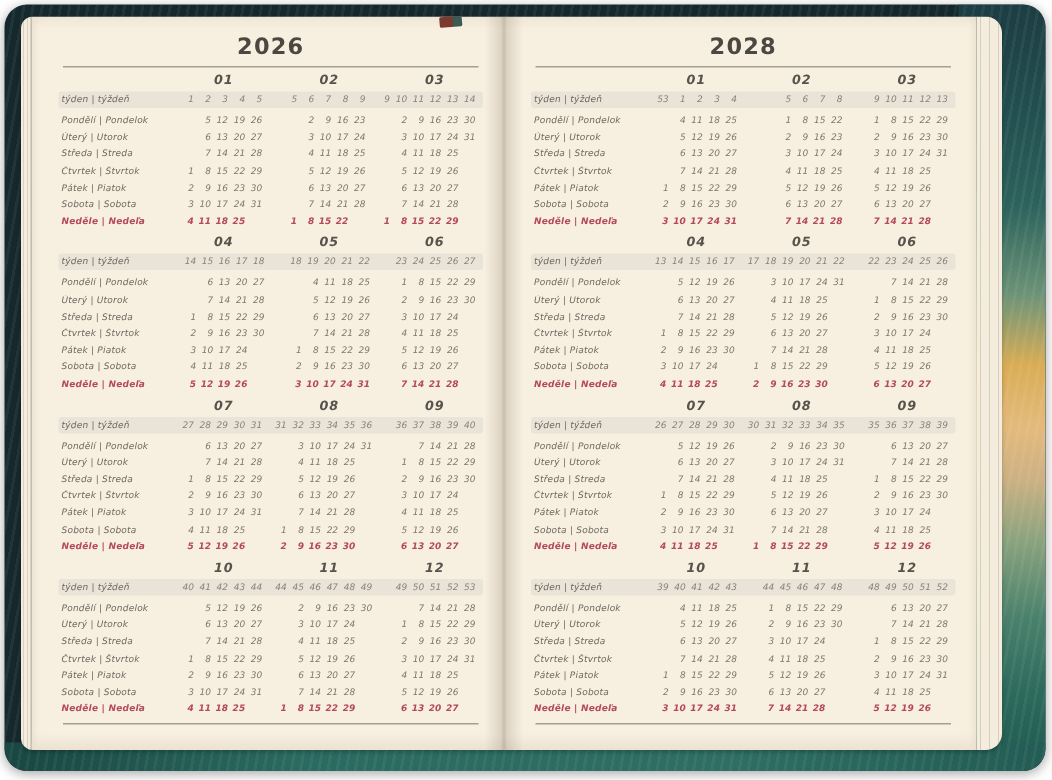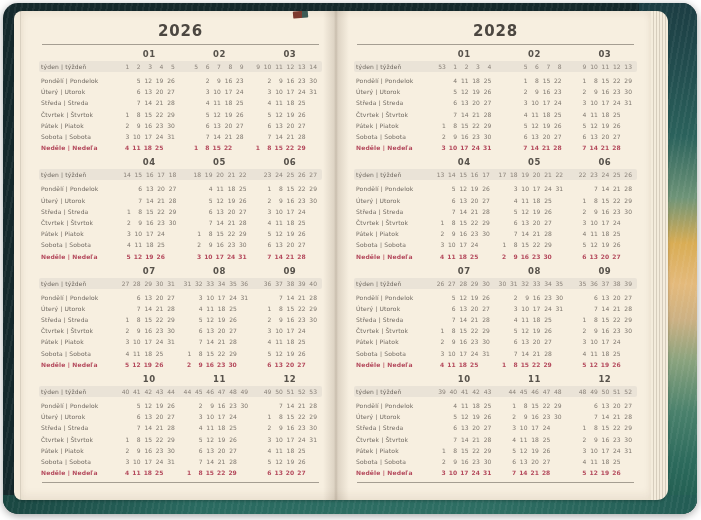--- a/index.html
+++ b/index.html
@@ -61,21 +61,21 @@
   .year{
     text-align:center;font-size:15px;font-weight:bold;letter-spacing:.8px;
     color:#4c4741;margin:2px 0 4px;
   }
   .rule{border-top:1px solid #a59e92;margin:0 3px;}
   .rule-bottom{border-top:1px solid #a59e92;margin:4px 3px 0;}
   .grid-row{
     display:grid;grid-template-columns:72px 1fr 1fr 1fr;
     align-items:center;height:11.2px;
   }
-  .mblock{margin-top:0;}
+  .mblock{margin-top:0;font-style:italic;}
   .mh{height:14px;margin-top:2px;}
   .mh-cell{text-align:center;font-size:8.5px;font-weight:bold;color:#57524b;padding-left:6px;letter-spacing:.5px;}
   .band{background:var(--band,#eae3d7);border-radius:2px;height:11px;margin-bottom:3px;}
   .lab{
     font-size:6px;color:#6f6860;padding-left:2px;letter-spacing:.15px;
     white-space:nowrap;overflow:hidden;
   }
   .nums{display:flex;justify-content:flex-end;padding-right:5px;}
   .num{width:11.4px;text-align:right;font-size:6px;color:#7e776e;}
   .band .num{color:#8a8279;}

